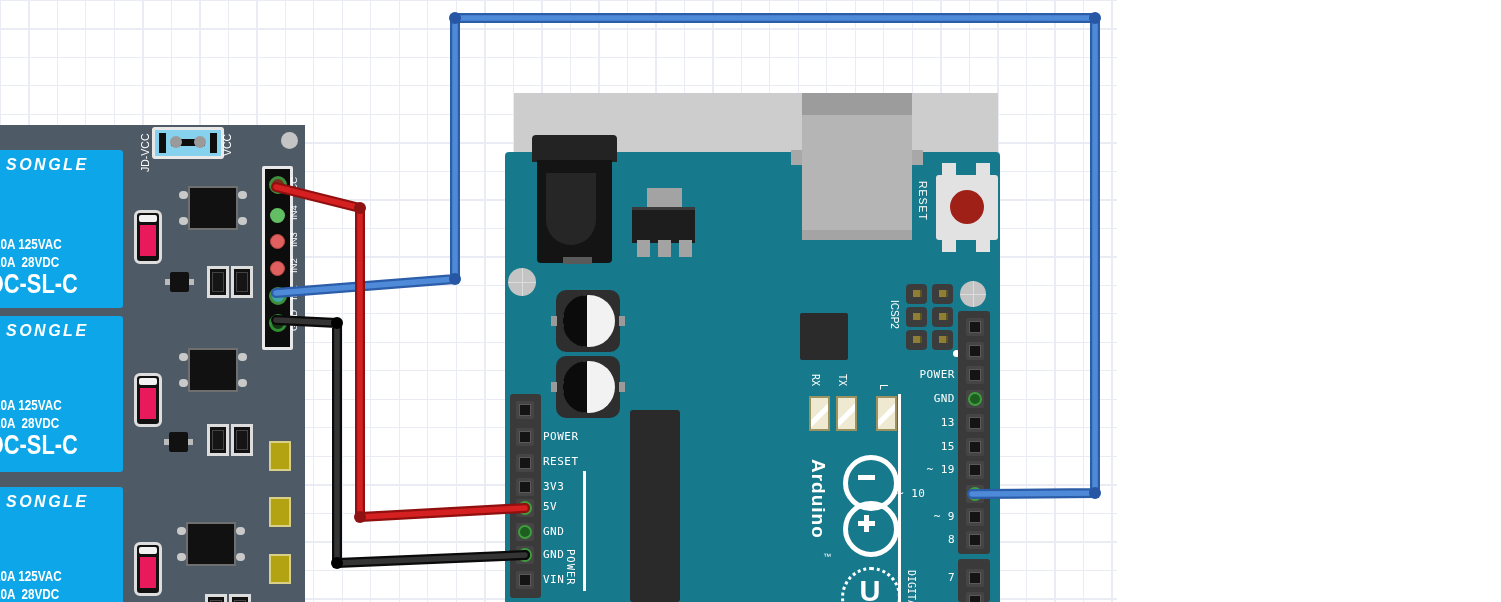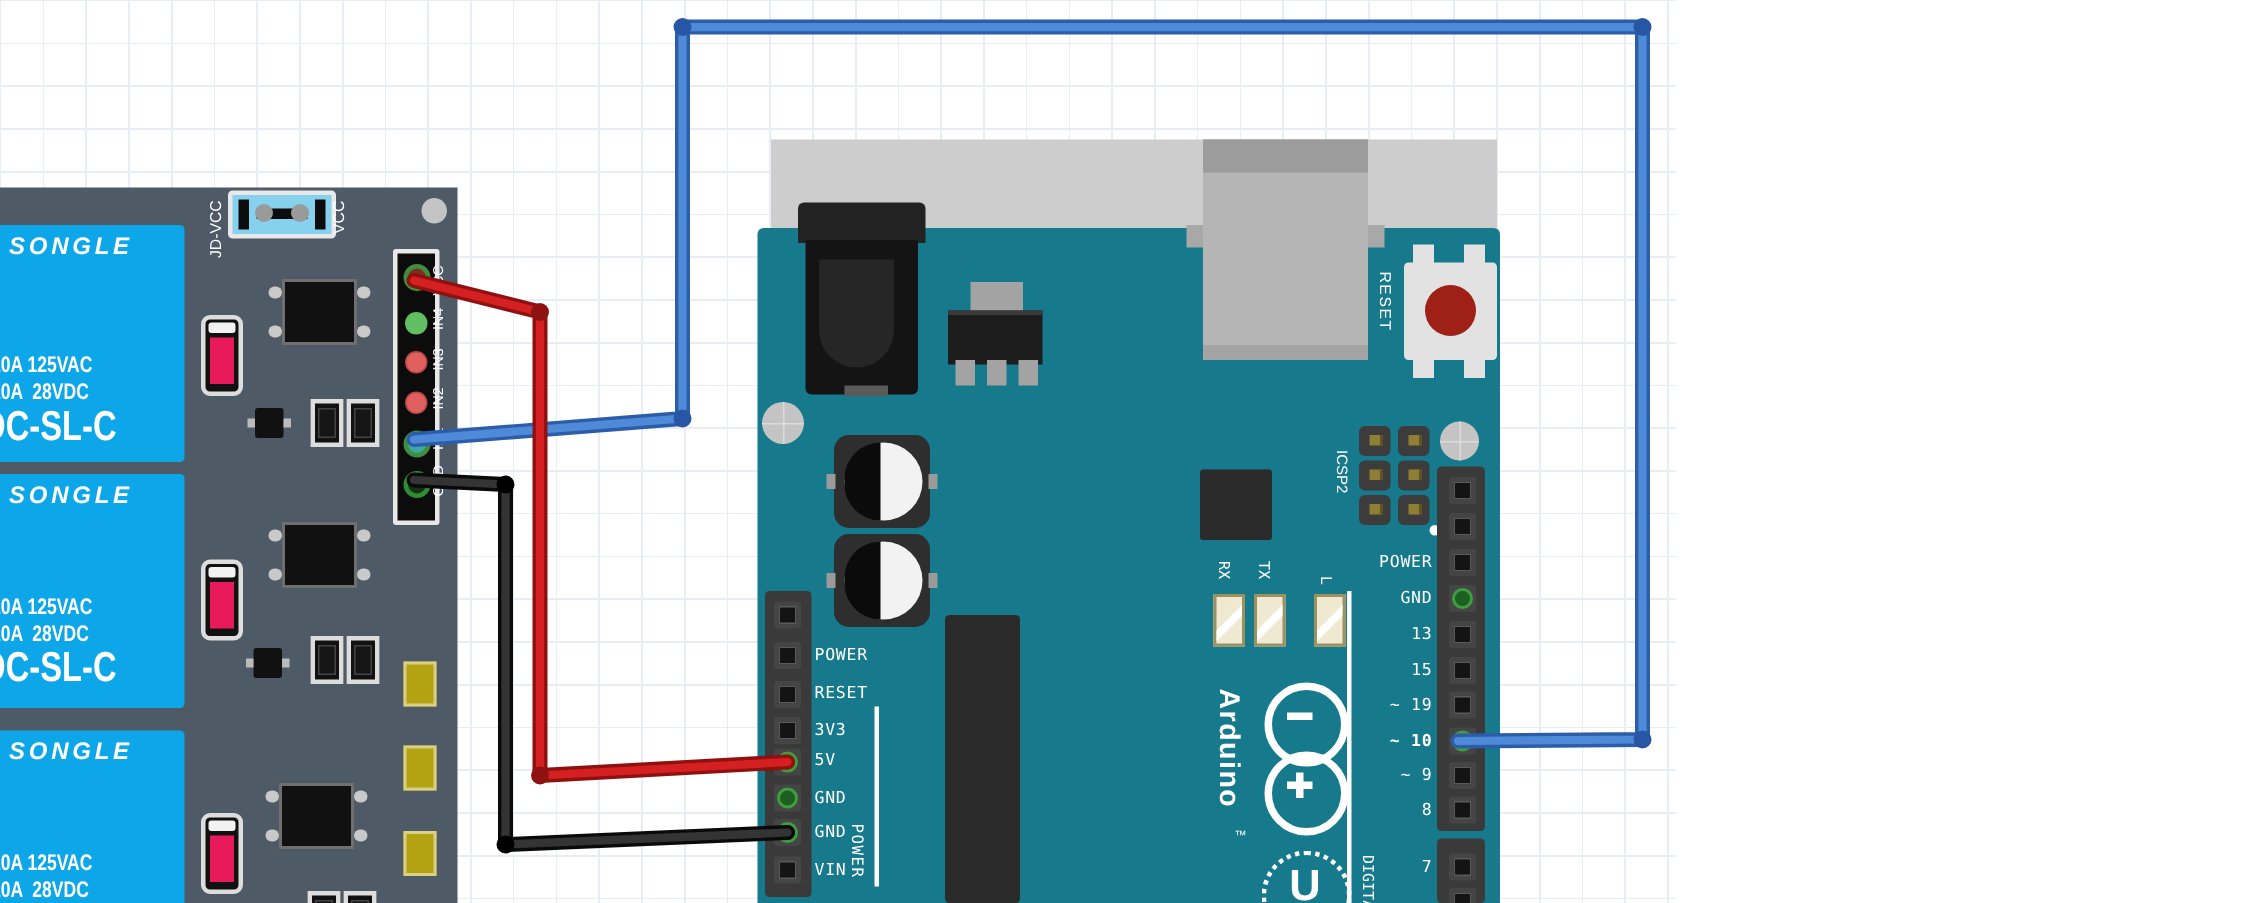--- a/index.html
+++ b/index.html
@@ -282,21 +282,21 @@
   <div class="pin ringteal" style="left:966px;top:485px;"></div>
   <div class="pin" style="left:966px;top:508px;"></div>
   <div class="pin" style="left:966px;top:531px;"></div>
   <div class="pin" style="left:966px;top:569px;"></div>
   <div class="pin" style="left:966px;top:592px;"></div>
   <div class="plab mono" style="left:897px;top:368px;width:58px;text-align:right;">POWER</div>
   <div class="plab mono" style="left:897px;top:392px;width:58px;text-align:right;">GND</div>
   <div class="plab mono" style="left:897px;top:416px;width:58px;text-align:right;">13</div>
   <div class="plab mono" style="left:897px;top:440px;width:58px;text-align:right;">15</div>
   <div class="plab mono" style="left:897px;top:463px;width:58px;text-align:right;">~ 19</div>
-  <div class="plab mono" style="left:897px;top:487px;width:58px;text-align:right;font-weight:bold;">~ 10</div>
+  <div class="plab mono" style="left:897px;top:487px;width:58px;text-align:left;">~ 10</div>
   <div class="plab mono" style="left:897px;top:510px;width:58px;text-align:right;">~ 9</div>
   <div class="plab mono" style="left:897px;top:533px;width:58px;text-align:right;">8</div>
   <div class="plab mono" style="left:897px;top:571px;width:58px;text-align:right;">7</div>
 
   <svg id="svg-wires" width="1501" height="602" viewBox="0 0 1501 602">
 
     <g>
       <path d="M276,293 L455,279 L455,18 L1095,18 L1095,493 L972,494" fill="none" stroke="#2c5da8" stroke-width="10" stroke-linejoin="round" stroke-linecap="round"></path>
       <path d="M276,293 L455,279 L455,18 L1095,18 L1095,493 L972,494" fill="none" stroke="#4e8ad8" stroke-width="5.5" stroke-linejoin="round" stroke-linecap="round"></path>
       <circle cx="455" cy="279" r="6" fill="#2757a4"></circle>

